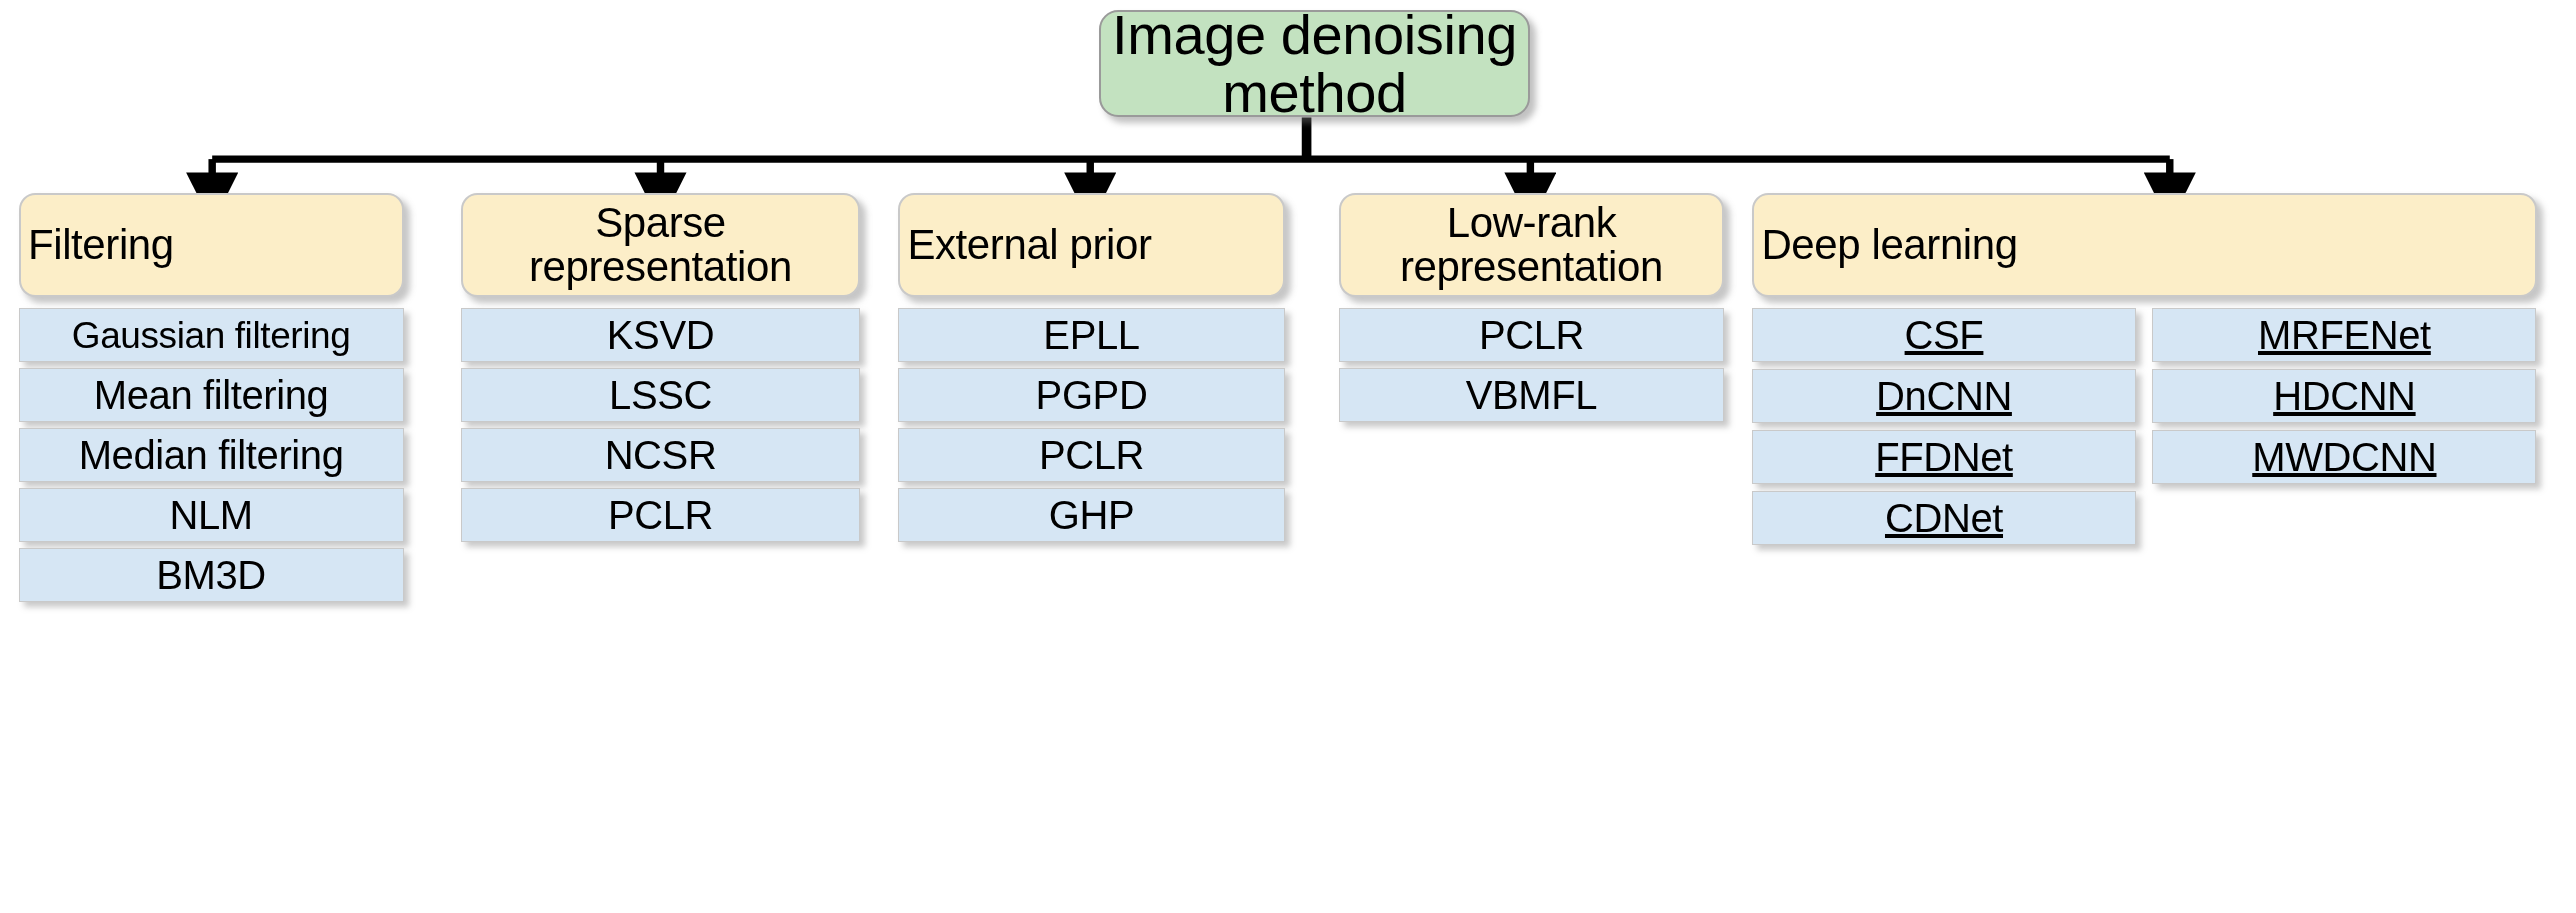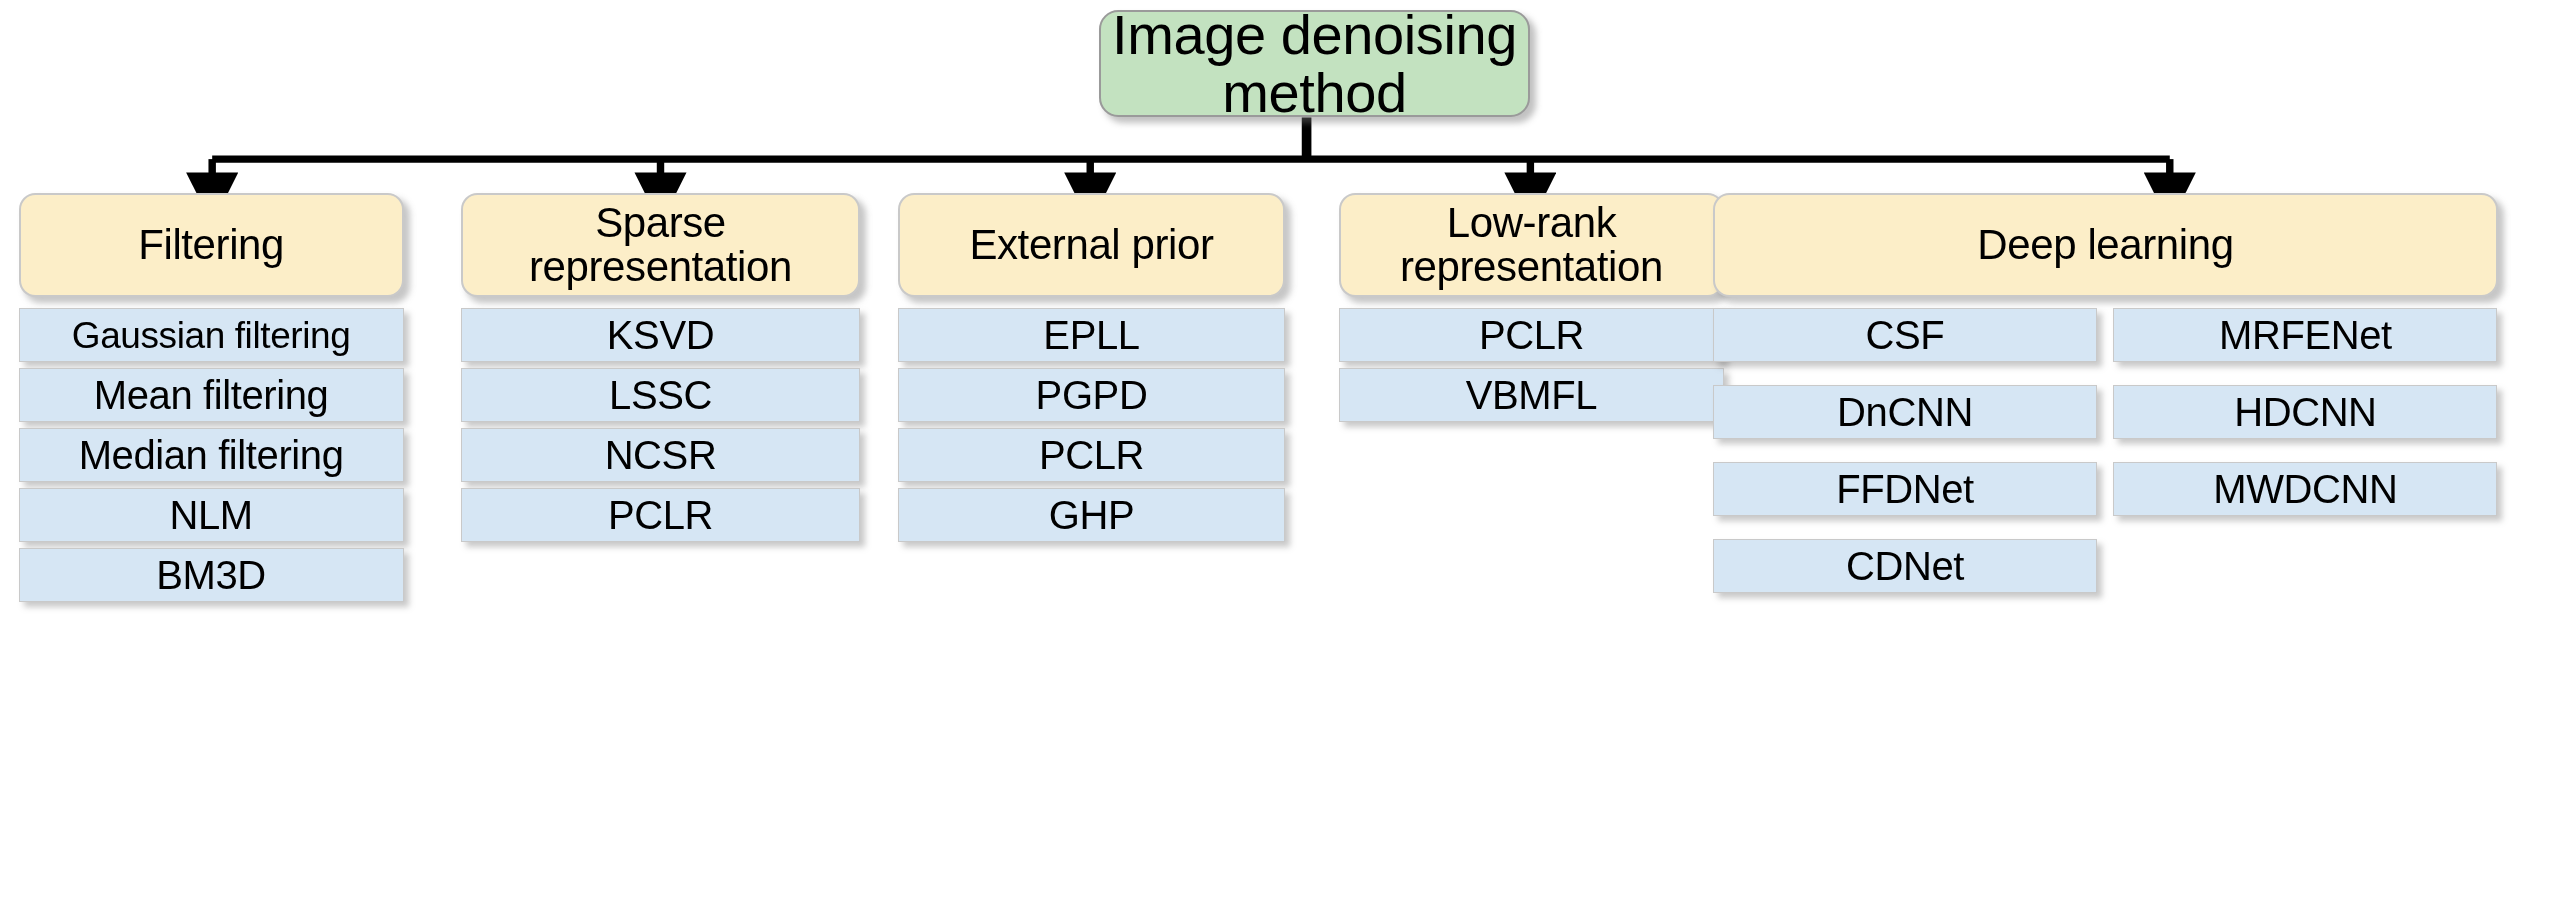--- a/index.html
+++ b/index.html
@@ -61,21 +61,20 @@
   }
   .cat-header {
     background: #fceec8;
     border: 2.2px solid #c9c9c9;
     border-radius: 16.4px;
     box-shadow: 5.2px 5.2px 6.7px rgba(120,120,120,0.42);
     box-sizing: border-box;
     height: 104px;
     display: flex;
     align-items: center;
-    justify-content: center;
     text-align: center;
     padding: 0 7.4px;
   }
   .cat-header .label {
     font-size: 42px;
     line-height: 1.04;
     letter-spacing: -0.4px;
   }
 
   .items {
@@ -112,21 +111,22 @@
   
   .subcols {
     display: flex;
     flex-direction: row;
     gap: 16.4px;
     margin-top: 11px;
   }
   .subcol {
     display: flex;
     flex-direction: column;
-    gap: 23px;
+    gap: 7px;
+    text-decoration: underline;
   }
 </style>
 </head>
 <body>
 
 <div id="diagram">
 
   <svg id="connectors" viewBox="0 0 3464 1228" width="2576" height="913">
     <defs>
       <marker id="arrowhead" markerWidth="7" markerHeight="7" refX="1.2" refY="3.5" orient="auto" markerUnits="strokeWidth">
@@ -219,21 +219,21 @@
     <div class="items">
       <div class="item-box">
         <span class="label">PCLR</span>
       </div>
       <div class="item-box">
         <span class="label">VBMFL</span>
       </div>
     </div>
   </div>
 
-  <div class="column" style="left:1713px; width:785px;">
+  <div class="column" style="left:1752px; width:785px;">
     <div class="cat-header">
       <span class="label">Deep learning</span>
     </div>
     <div class="subcols">
       <div class="subcol" style="width:384px;">
         <div class="item-box">
           <span class="label">CSF</span>
         </div>
         <div class="item-box">
           <span class="label">DnCNN</span>

